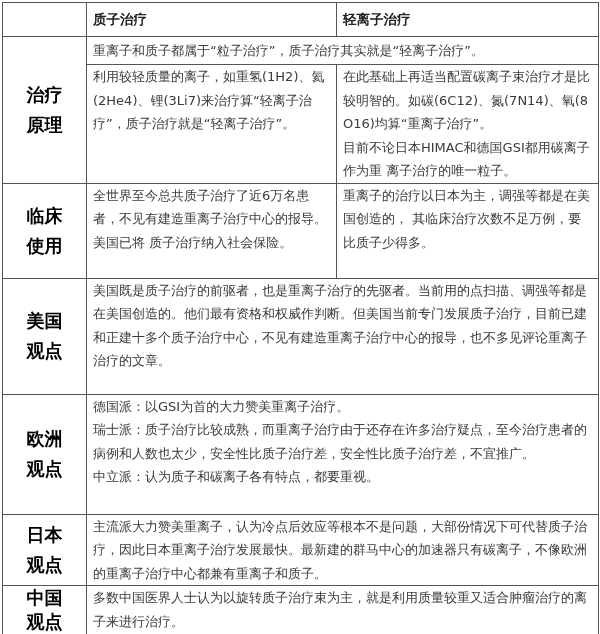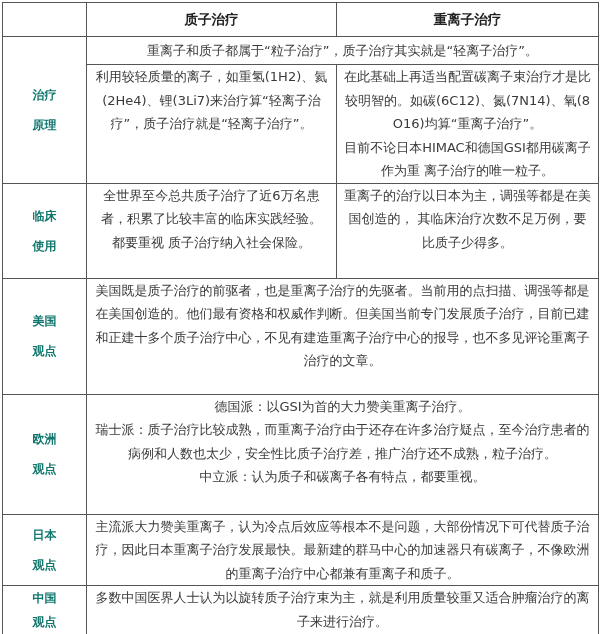--- a/index.html
+++ b/index.html
@@ -34,53 +34,53 @@
       padding: 0 6px;
       vertical-align: middle;
       word-break: break-all;
     }
     col.c0 { width: 84px; }
     col.c1 { width: 250px; }
     col.c2 { width: 262px; }
 
     .hdr td {
       height: 33px;
-      text-align: center;
+      text-align: left;
       font-weight: bold;
       font-size: 13.5px;
       color: #222222;
     }
     .rowlabel {
       text-align: center;
       font-weight: bold;
-      font-size: 12px;
-      color: #0f766e;
+      font-size: 18px;
+      color: #000000;
       line-height: 30px;
     }
     .rowlabel span { display: block; }
-    .txt { color: #3a3a3a; text-align: center; }
+    .txt { color: #3a3a3a; }
     .top { vertical-align: top !important; }
     .p { display: block; }
   </style>
 </head>
 <body>
 
 <div class="wrap">
   <table class="cmp">
     <colgroup>
       <col class="c0">
       <col class="c1">
       <col class="c2">
     </colgroup>
 
     <tbody>
         <tr class="hdr">
       <td></td>
       <td>质子治疗</td>
-      <td>重离子治疗</td>
+      <td>轻离子治疗</td>
     </tr>
 
     <tr>
       <td class="rowlabel" rowspan="2" style="height:143px;">
         <span>治疗</span>
         <span>原理</span>
       </td>
       <td colspan="2" class="txt" style="height:27px;">重离子和质子都属于“粒子治疗”，质子治疗其实就是“轻离子治疗”。</td>
     </tr>
     <tr>
@@ -91,40 +91,40 @@
         <span class="p">在此基础上再适当配置碳离子束治疗才是比较明智的。如碳(6C12)、氮(7N14)、氧(8O16)均算“重离子治疗”。</span>
         <span class="p">目前不论日本HIMAC和德国GSI都用碳离子作为重 离子治疗的唯一粒子。</span>
       </td>
     </tr>
 
     <tr>
       <td class="rowlabel" style="height:94px;">
         <span>临床</span>
         <span>使用</span>
       </td>
-      <td class="txt top">全世界至今总共质子治疗了近6万名患者，积累了比较丰富的临床实践经验。 都要重视 质子治疗纳入社会保险。</td>
+      <td class="txt top">全世界至今总共质子治疗了近6万名患者，不见有建造重离子治疗中心的报导。 美国已将 质子治疗纳入社会保险。</td>
       <td class="txt top">重离子的治疗以日本为主，调强等都是在美国创造的， 其临床治疗次数不足万例，要比质子少得多。</td>
     </tr>
 
     <tr>
       <td class="rowlabel" style="height:115px;">
         <span>美国</span>
         <span>观点</span>
       </td>
       <td colspan="2" class="txt top">美国既是质子治疗的前驱者，也是重离子治疗的先驱者。当前用的点扫描、调强等都是在美国创造的。他们最有资格和权威作判断。但美国当前专门发展质子治疗，目前已建和正建十多个质子治疗中心，不见有建造重离子治疗中心的报导，也不多见评论重离子治疗的文章。</td>
     </tr>
 
     <tr>
       <td class="rowlabel" style="height:119px;margin-left:29px;">
         <span>欧洲</span>
         <span>观点</span>
       </td>
       <td colspan="2" class="txt top">
         <span class="p">德国派：以GSI为首的大力赞美重离子治疗。</span>
-        <span class="p">瑞士派：质子治疗比较成熟，而重离子治疗由于还存在许多治疗疑点，至今治疗患者的病例和人数也太少，安全性比质子治疗差，推广治疗还不成熟，粒子治疗。</span>
+        <span class="p">瑞士派：质子治疗比较成熟，而重离子治疗由于还存在许多治疗疑点，至今治疗患者的病例和人数也太少，安全性比质子治疗差，安全性比质子治疗差，不宜推广。</span>
         <span class="p">中立派：认为质子和碳离子各有特点，都要重视。</span>
       </td>
     </tr>
 
     <tr>
       <td class="rowlabel" style="height:67px;">
         <span>日本</span>
         <span>观点</span>
       </td>
       <td colspan="2" class="txt top">主流派大力赞美重离子，认为冷点后效应等根本不是问题，大部份情况下可代替质子治疗，因此日本重离子治疗发展最快。最新建的群马中心的加速器只有碳离子，不像欧洲的重离子治疗中心都兼有重离子和质子。</td>

